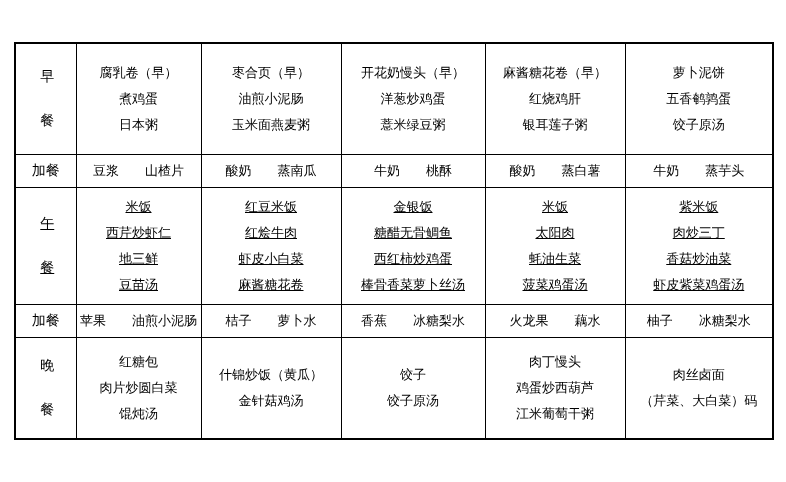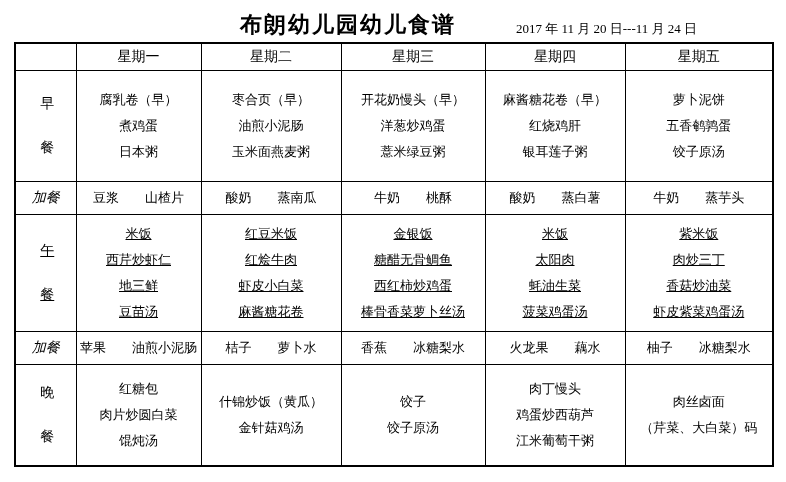--- a/index.html
+++ b/index.html
@@ -52,49 +52,39 @@
   tr.r-dinner td { height: 100px; }
   .line { line-height: 26px; white-space: nowrap; }
   .vlabel {
     width: 17px;
     margin: 0 auto;
     word-break: break-all;
     line-height: 44px;
     font-size: 14px;
     text-align: right;
   }
-  .hlabel { font-size: 14px; font-style: italic; }
+  .hlabel { font-size: 14px; }
 </style>
 </head>
 <body>
 
 <div class="titlebar">
-  <span class="page-title">布朗幼儿园幼儿食谱</span>
-  <span class="date-range">2017 年 11 月 20 日---11 月 24 日</span>
 </div>
 
 <table class="menu">
   <colgroup>
     <col style="width:61px">
       <col style="width:125px">
       <col style="width:140px">
     <col style="width:144px">
       <col style="width:140px">
       <col style="width:148px">
   </colgroup>
 
   <tbody>
-      <tr class="r-head">
-    <td></td>
-    <td>星期一</td>
-    <td>星期二</td>
-    <td>星期三</td>
-    <td>星期四</td>
-    <td>星期五</td>
-  </tr>
 
   <tr class="r-breakfast">
     <td>
       <div class="vlabel">早餐</div>
     </td>
     <td>
       <div class="line">腐乳卷（早）</div>
       <div class="line">煮鸡蛋</div>
       <div class="line">日本粥</div>
     </td>

